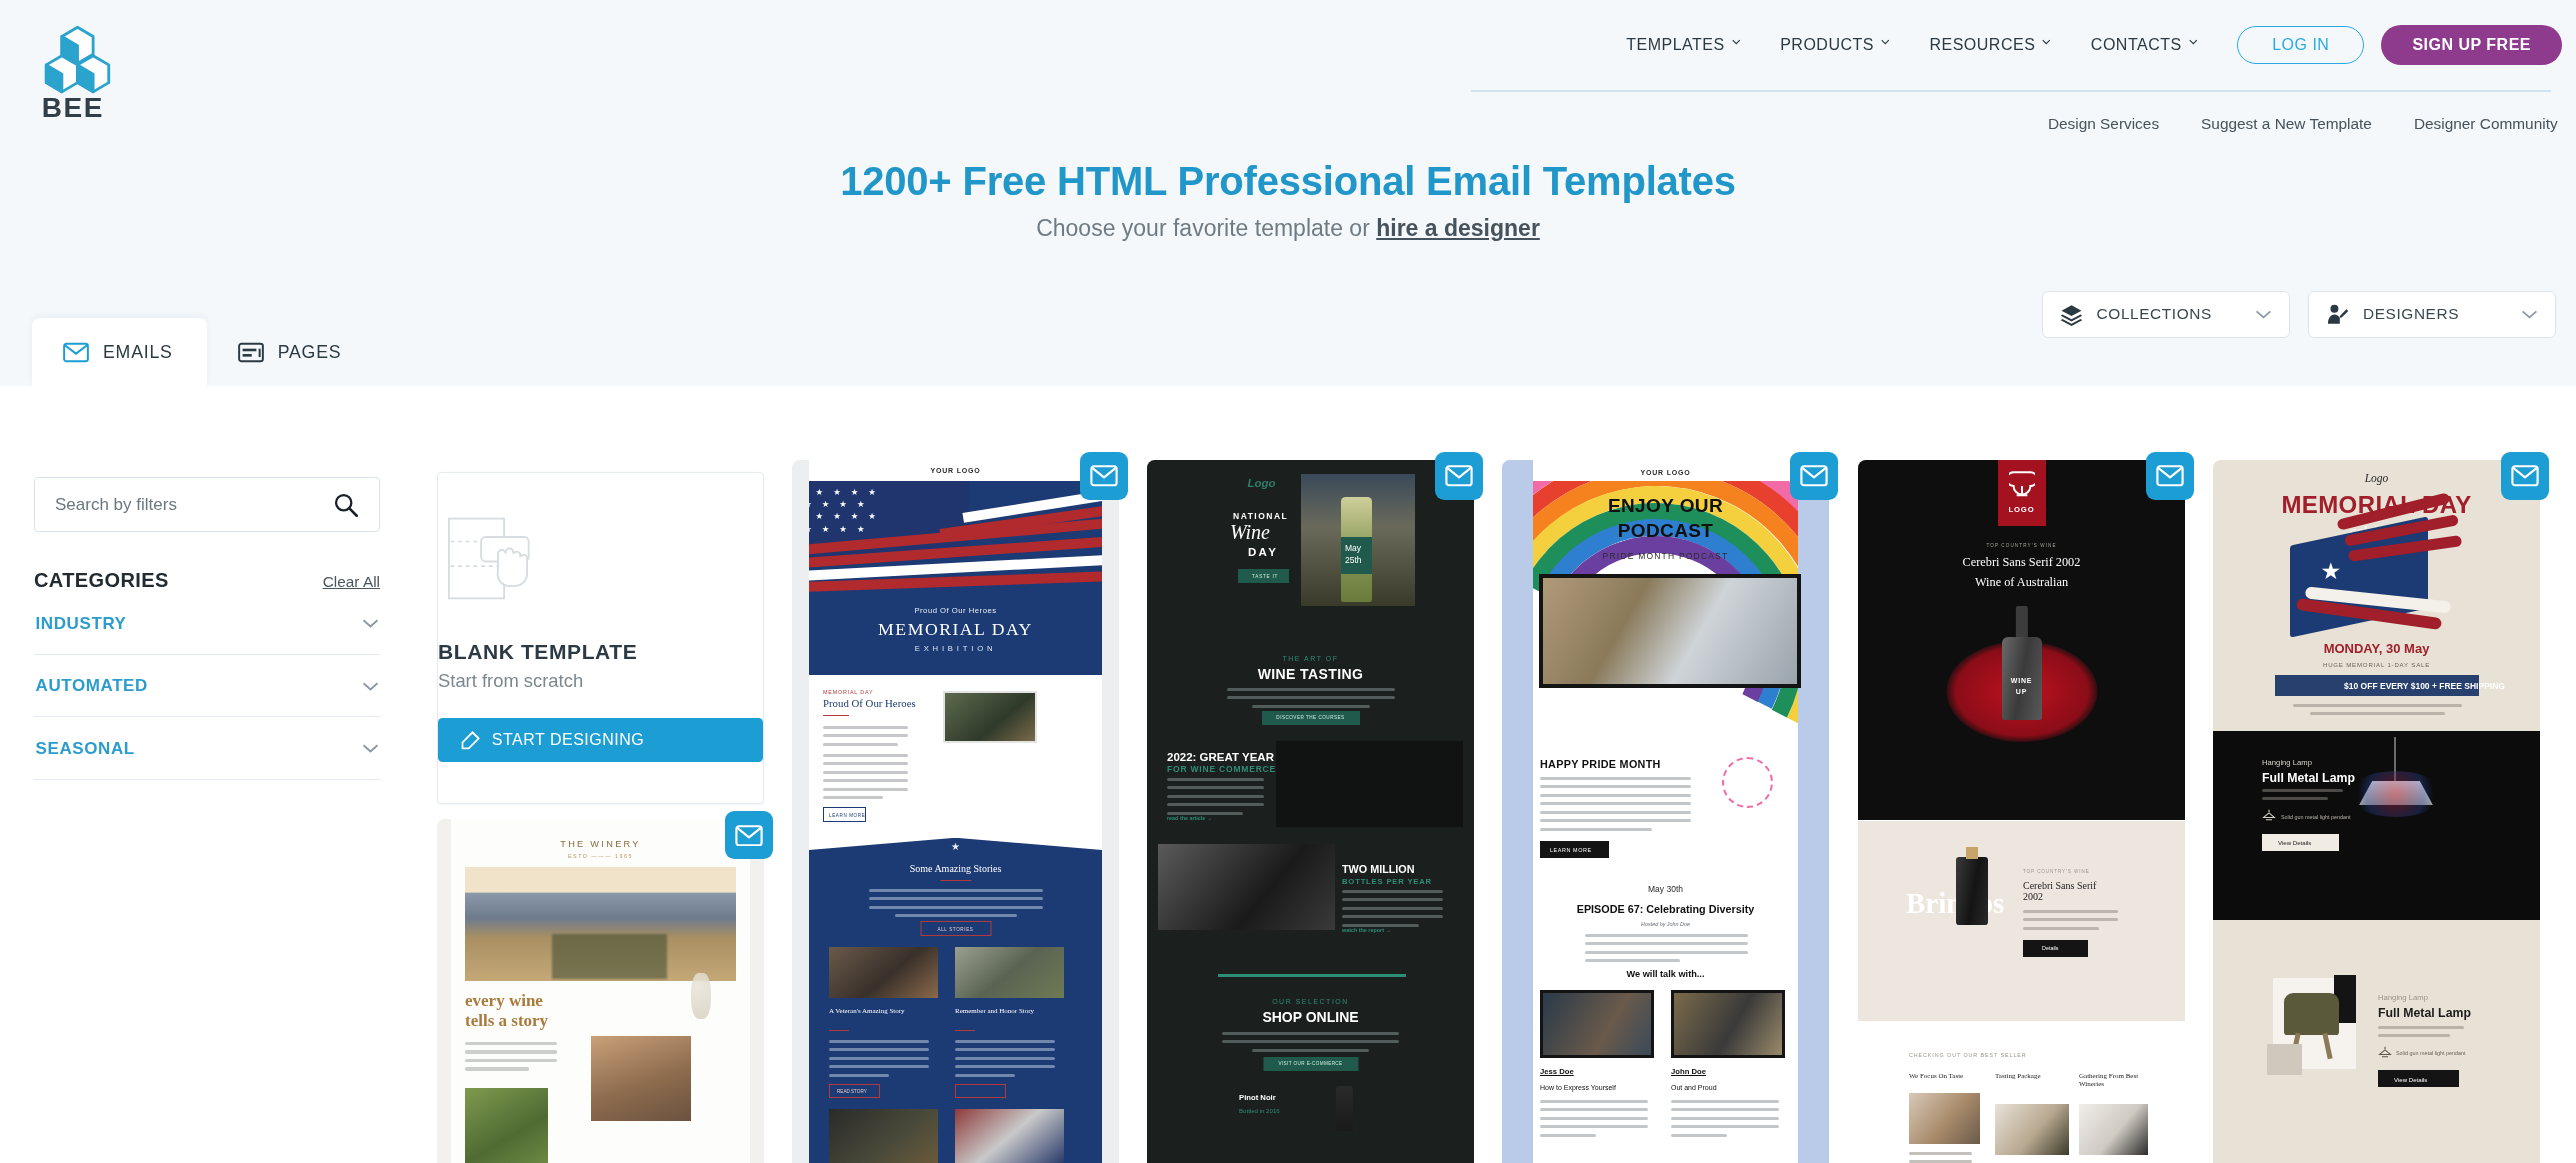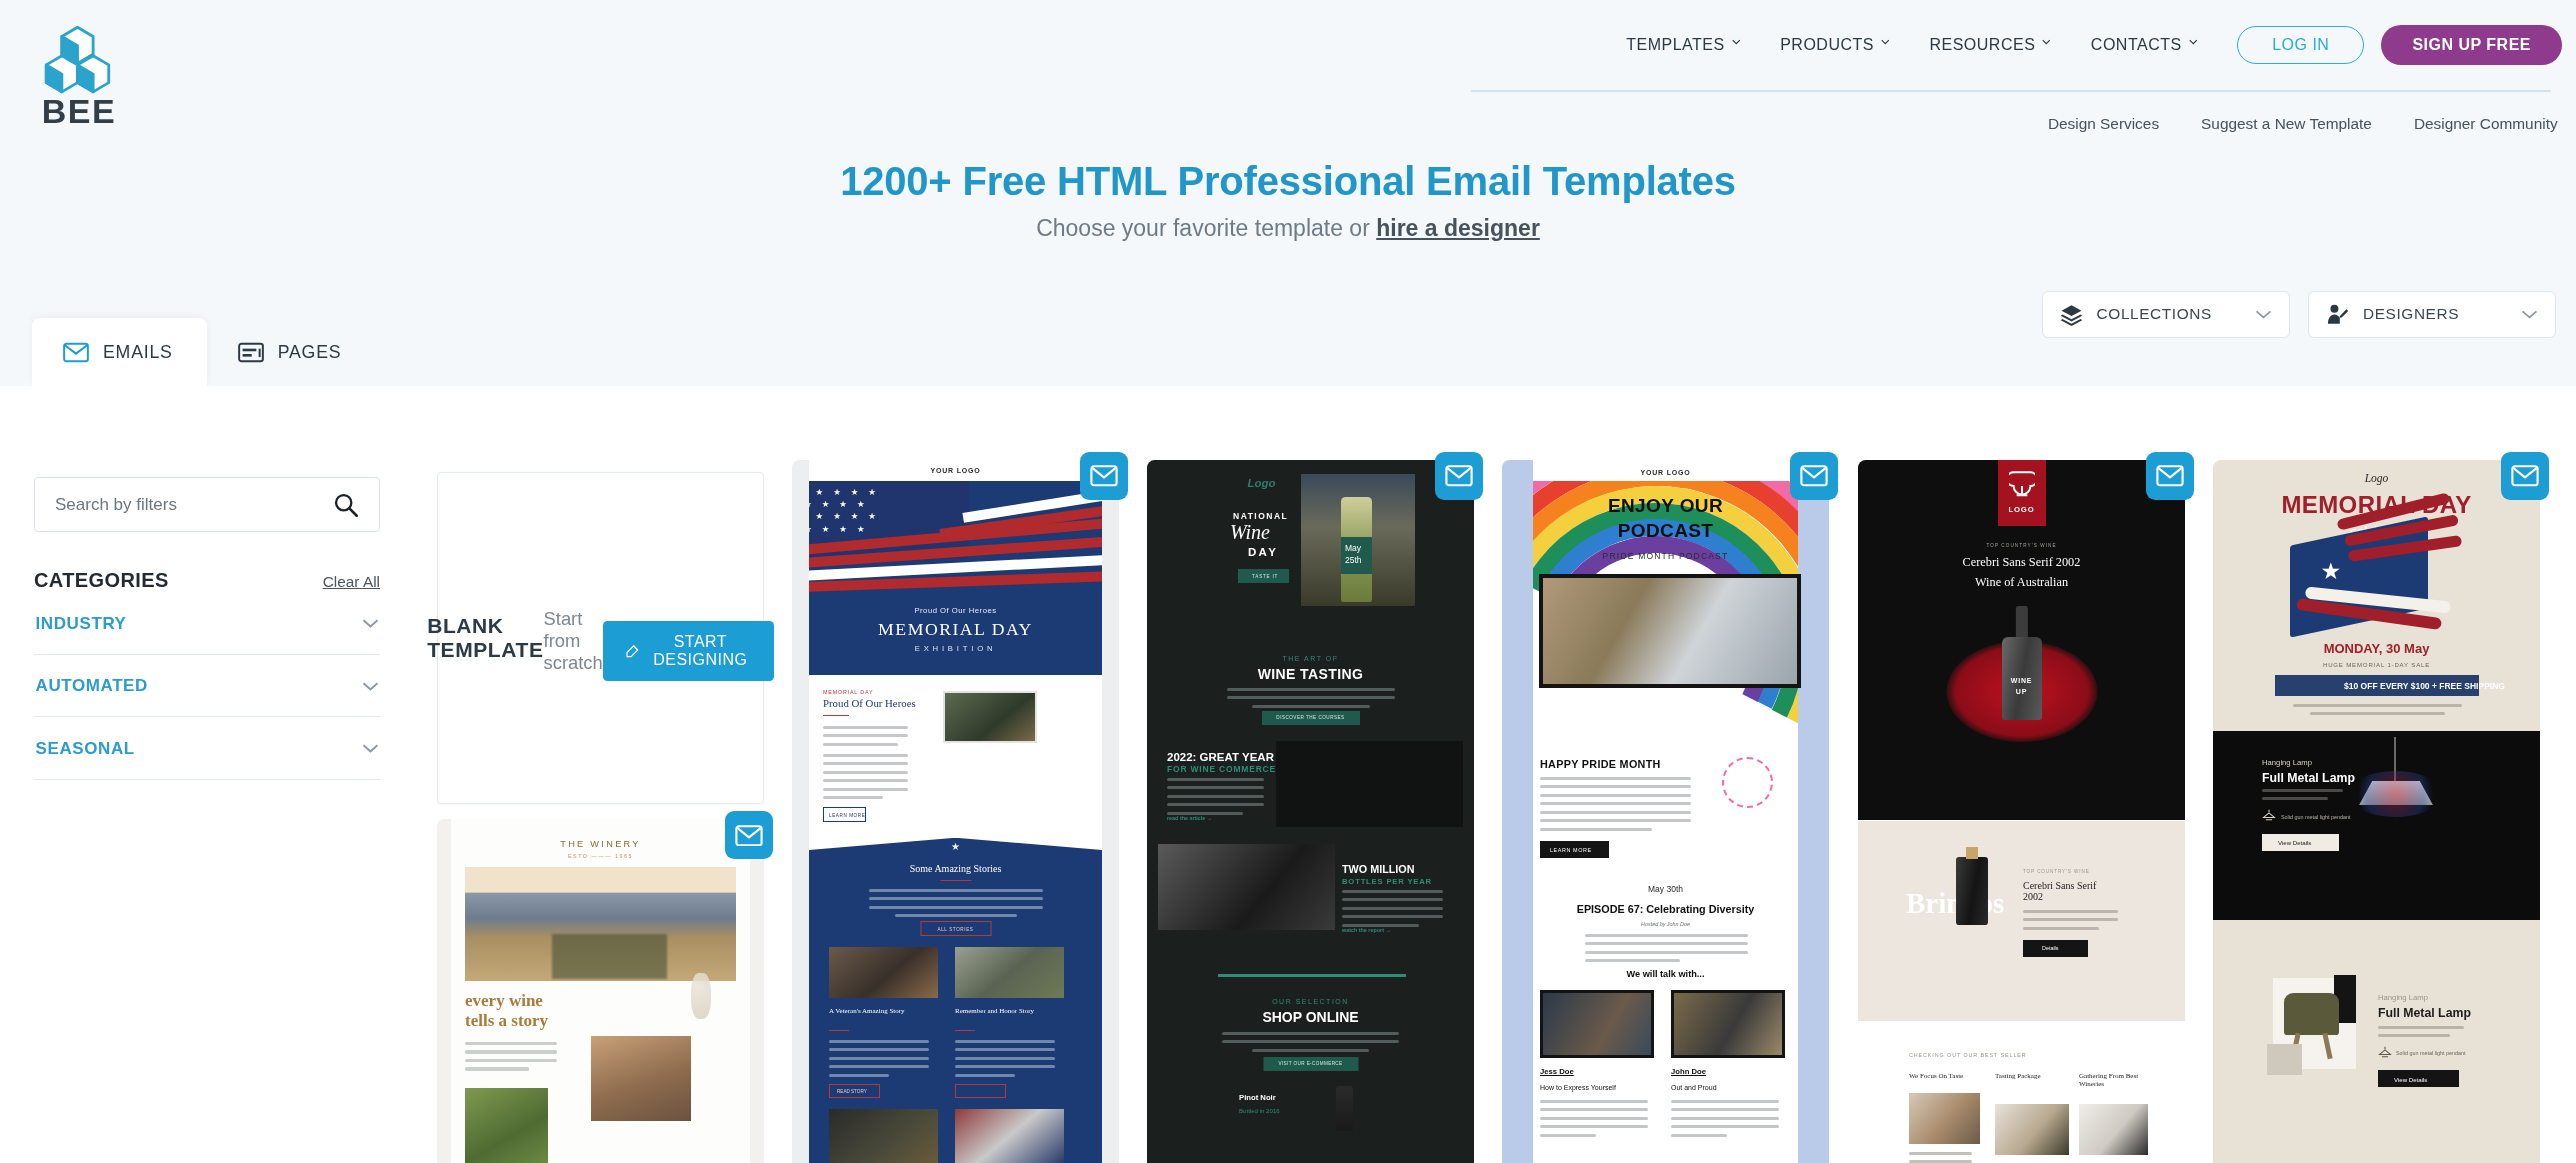--- a/index.html
+++ b/index.html
@@ -14,21 +14,21 @@
   
   .header-band {
     position: absolute; left: 0; top: 0; width: 2576px; height: 386px;
     background: #f4f8fb;
   }
 
   
   .logo { position: absolute; left: 31px; top: 23px; width: 138px; }
   .logo-mark { width: 71px; height: 71px; display: block; margin: 0 auto 0 10.8px; }
   .logo-word {
-    font-size: 34px; font-weight: bold; color: #333f48;
+    font-size: 28px; font-weight: bold; color: #333f48;
     letter-spacing: 1.5px; margin-left: 10.8px; line-height: 1;
   }
 
   
   .mainnav {
     position: absolute; right: 14px; top: 25px;
     display: flex; align-items: center; gap: 0;
   }
   .nav-item {
     font-size: 16px; color: #2b3a42; letter-spacing: 0.5px;
@@ -139,21 +139,21 @@
   .badge {
     position: absolute; top: -7.7px; right: -9.2px; width: 48px; height: 48px;
     background: #1c9dd4; border-radius: 9.2px; z-index: 5;
     display: flex; align-items: center; justify-content: center;
   }
   .badge svg { width: 28px; height: 21.5px; display: block; }
 
   
   .blank-card {
     border: 0.8px solid #e6ebf0; background: #fff; border-radius: 4px;
-    display: flex; flex-direction: row; align-items: center; justify-content: center;
+    display: flex; flex-direction: column; justify-content: center;
     box-shadow: 0 0.8px 2.3px rgba(20,40,70,.04);
   }
   .blank-icon { width: 100px; height: 92px; margin-bottom: 34px; }
   .blank-title { font-size: 21px; font-weight: bold; color: #2b3a44; letter-spacing: 0.6px; }
   .blank-sub { font-size: 18.4px; color: #7c878f; margin-top: 6.1px; }
   .btn-start {
     margin-top: 26px; background: #1c9dd4; color: #fff; border: none;
     border-radius: 4.6px; padding: 12.3px 23px; font-size: 16px; letter-spacing: 0.5px;
     display: flex; align-items: center; gap: 10.8px; cursor: pointer; font-family: inherit;
   }

